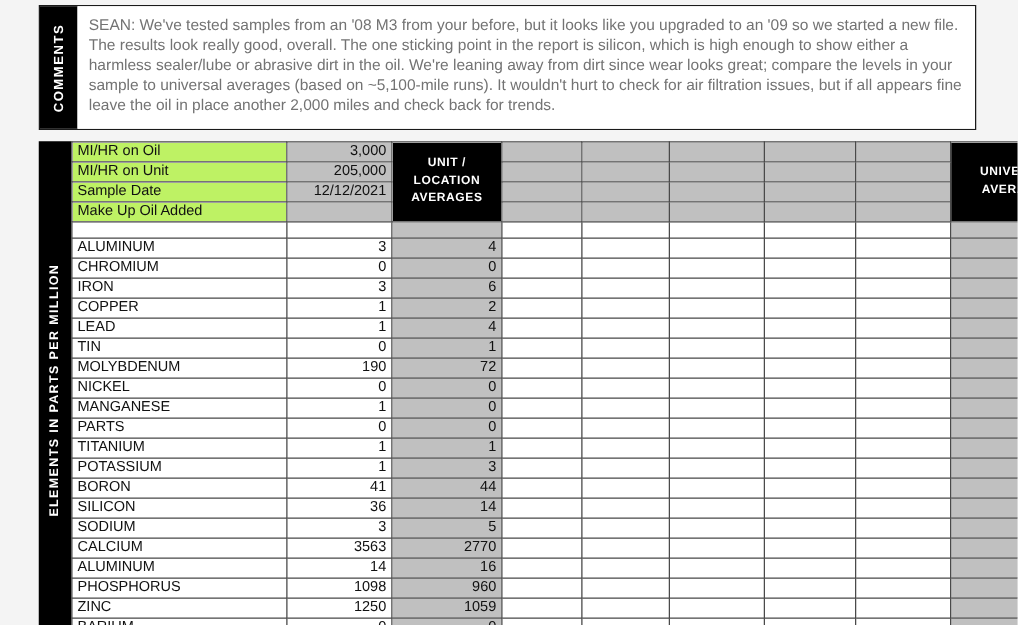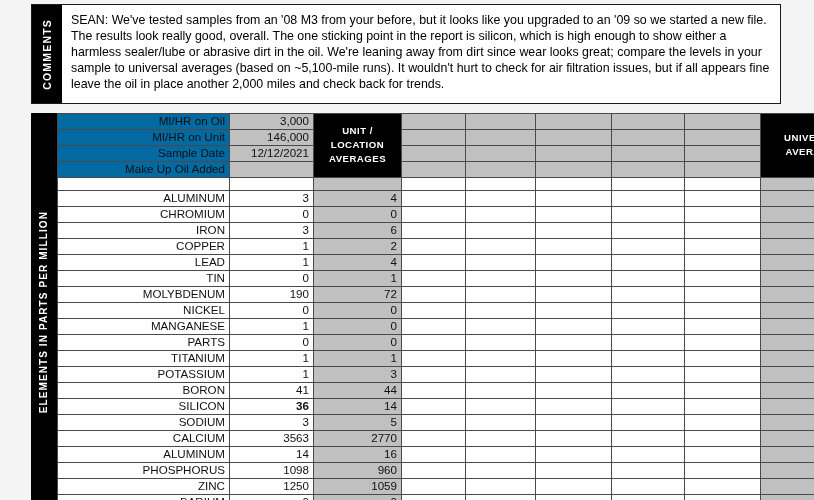--- a/index.html
+++ b/index.html
@@ -41,21 +41,21 @@
     letter-spacing: 1.2px;
     white-space: nowrap;
     line-height: 1;
   }
   .comments-vlabel { width: 30px; }
   .comments-body {
     flex: 1 1 auto;
     padding: 7px 9px 0 9px;
     font-size: 12.4px;
     line-height: 16.1px;
-    color: #000000;
+    color: #737373;
     background: #ffffff;
   }
   .comments-body p { margin: 0; }
 
   
   .table-wrap {
     position: absolute;
     left: 31px; top: 113px;
     width: 781px;
     display: flex;
@@ -91,28 +91,28 @@
   col.c-name { width: 172px; }
   col.c-val  { width: 84px; }
   col.c-ula  { width: 88px; }
   col.c-e1   { width: 64px; }
   col.c-e2   { width: 70px; }
   col.c-e3   { width: 76px; }
   col.c-e4   { width: 73px; }
   col.c-e5   { width: 76px; }
   col.c-ua   { width: 107px; }
 
-  td.name    { background: #ffffff; text-align: right; }
+  td.name    { background: #ffffff; text-align: left; }
   td.val     { background: #ffffff; text-align: right; }
   td.ula     { background: #c0c0c0; text-align: right; }
   td.empty   { background: #ffffff; }
   td.ua      { background: #c0c0c0; text-align: right; }
 
   
-  tr.info td.name { background: #0369a1; text-align: right; }
+  tr.info td.name { background: #bef264; text-align: left; }
   tr.info td.val  { background: #c0c0c0; }
   tr.info td.empty{ background: #c0c0c0; }
 
   
   td.hdr-black {
     background: #000000;
     color: #ffffff;
     text-align: center;
     font-weight: bold;
     font-size: 9.6px;
@@ -124,21 +124,21 @@
   }
 
   
   tr.spacer td { height: 13px; }
   tr.spacer td.name,
   tr.spacer td.val,
   tr.spacer td.empty { background: #ffffff; }
   tr.spacer td.ula,
   tr.spacer td.ua { background: #c0c0c0; }
 
-  .bold-val { font-weight: bold; }
+  .bold-val { font-weight: normal; }
 </style>
 </head>
 <body>
 
 <div id="page">
 
   <div class="comments-wrap">
     <div class="vlabel comments-vlabel">
       <span>COMMENTS</span>
     </div>
@@ -171,21 +171,21 @@
               <td class="hdr-black" rowspan="4">UNIT /<br>LOCATION<br>AVERAGES</td>
               <td class="empty"></td>
               <td class="empty"></td>
               <td class="empty"></td>
               <td class="empty"></td>
               <td class="empty"></td>
               <td class="hdr-black" rowspan="4">UNIVERSAL<br>AVERAGES</td>
             </tr>
             <tr class="info">
               <td class="name">MI/HR on Unit</td>
-              <td class="val">146,000</td>
+              <td class="val">205,000</td>
               <td class="empty"></td>
               <td class="empty"></td>
               <td class="empty"></td>
               <td class="empty"></td>
               <td class="empty"></td>
             </tr>
             <tr class="info">
               <td class="name">Sample Date</td>
               <td class="val">12/12/2021</td>
               <td class="empty"></td>

